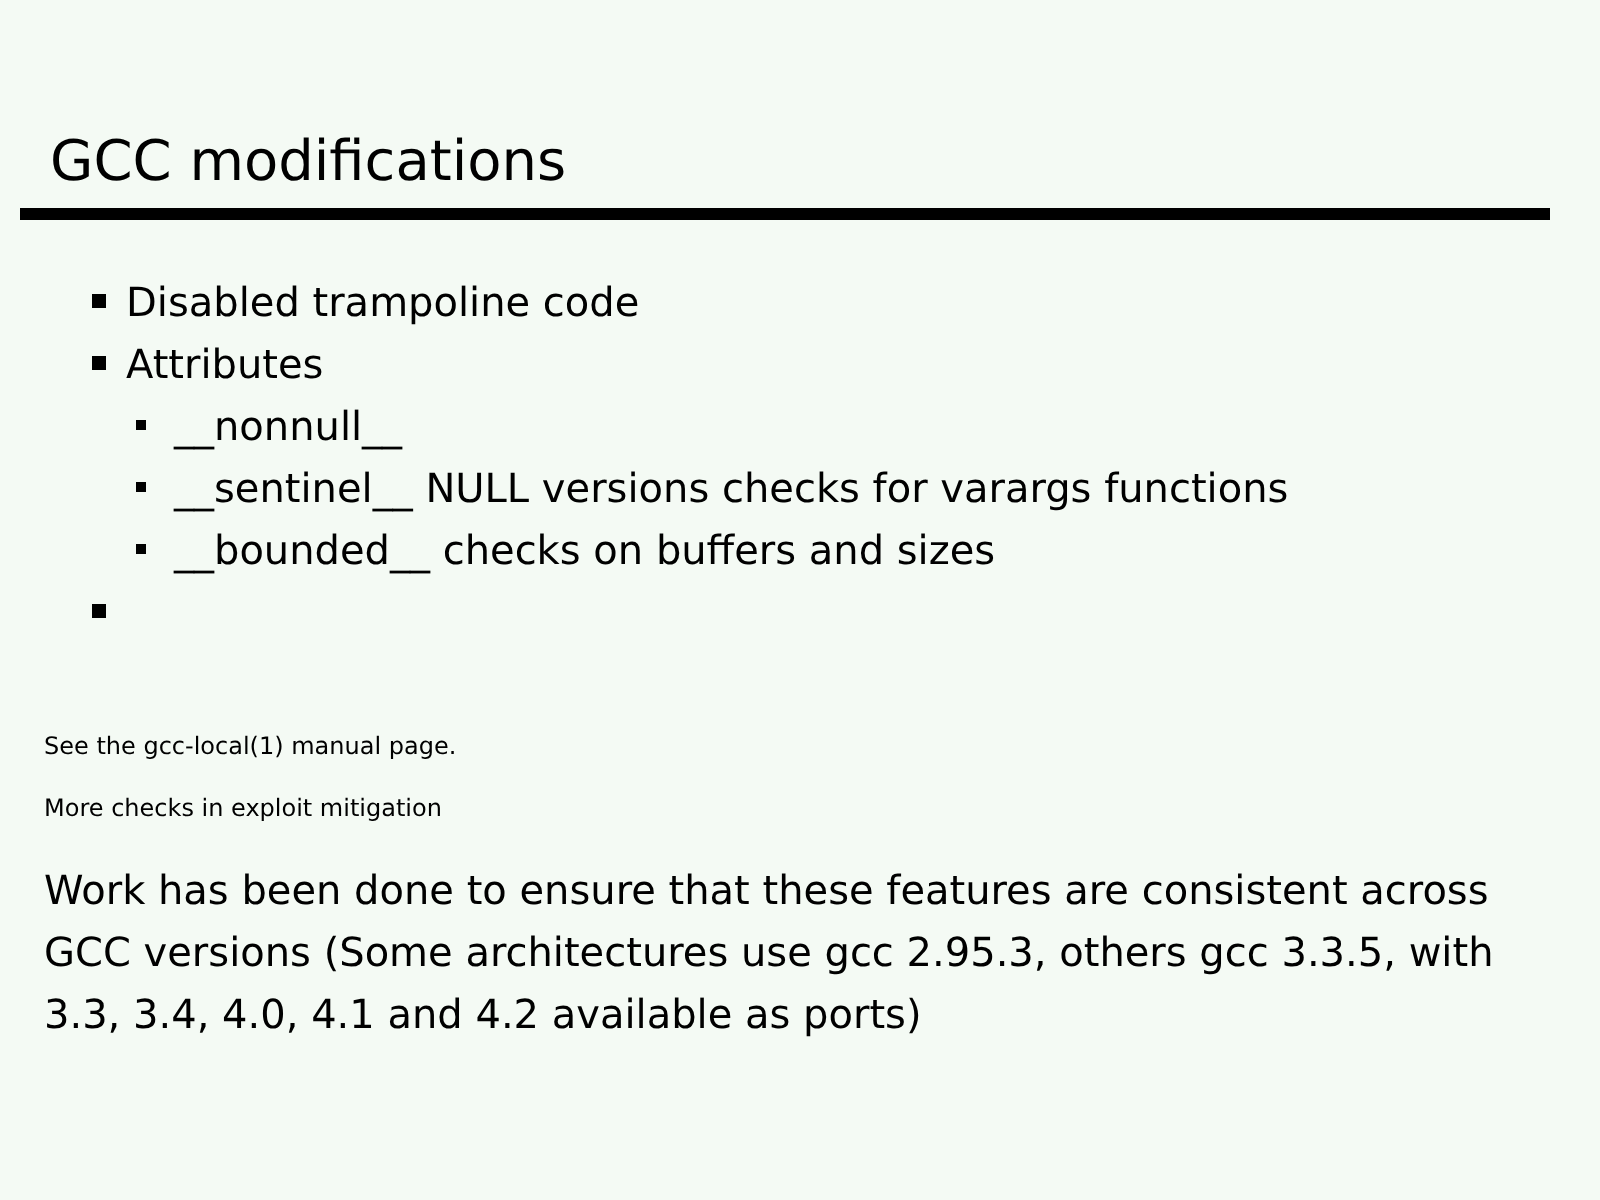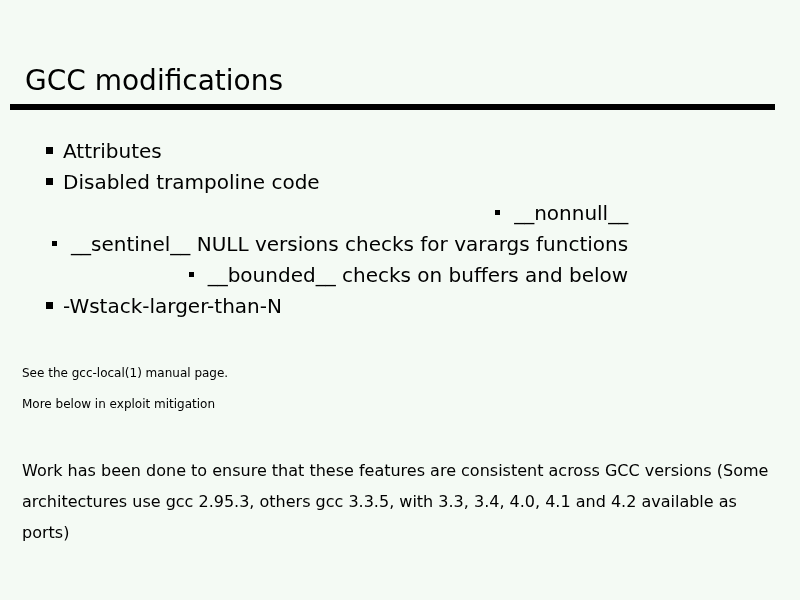--- a/index.html
+++ b/index.html
@@ -47,21 +47,21 @@
     list-style: none;
   }
   .bullet-list li {
     display: flex;
     align-items: center;
     height: 31px;
     font-size: 20px;
     white-space: nowrap;
   }
   li.level-1 { padding-left: 46px; }
-  li.level-2 { padding-left: 52px; justify-content: flex-end; }
+  li.level-2 { padding-left: 68px; }
   .marker {
     flex: none;
     width: 7px;
     height: 7px;
     background: #000;
   }
   li.level-1 .marker { margin-right: 10px; }
   li.level-2 .marker {
     width: 5px;
     height: 5px;
@@ -74,61 +74,60 @@
     font-size: 12px;
     line-height: 31px;
   }
   .notes p {
     margin: 0;
     white-space: nowrap;
   }
   .closing {
     position: absolute;
     left: 22px;
-    top: 431px;
+    top: 406px;
     width: 748px;
     margin: 0;
-    font-size: 16px;
+    font-size: 20px;
     line-height: 31px;
   }
 </style>
 </head>
 <body style="background: rgb(244, 250, 244); color: rgb(0, 0, 0);">
 
 <div class="slide">
   <h1 class="slide-title">GCC modifications</h1>
 
   <div class="title-rule" style="background: rgb(0, 0, 0);"></div>
 
   <ul class="bullet-list" id="bullet-list">
       <li class="level-1">
         <span class="marker"></span>
-        <span>Attributes</span>
+        <span>Disabled trampoline code</span>
       </li>
       <li class="level-1">
         <span class="marker"></span>
-        <span>Disabled trampoline code</span>
+        <span>Attributes</span>
       </li>
       <li class="level-2">
         <span class="marker"></span>
         <span>__nonnull__</span>
       </li>
       <li class="level-2">
         <span class="marker"></span>
         <span>__sentinel__ NULL versions checks for varargs functions</span>
       </li>
       <li class="level-2">
         <span class="marker"></span>
-        <span>__bounded__ checks on buffers and below</span>
+        <span>__bounded__ checks on buffers and sizes</span>
       </li>
       <li class="level-1">
         <span class="marker"></span>
-        <span>-Wstack-larger-than-N</span>
       </li>
     </ul>
 
   <div class="notes">
     <p>See the gcc-local(1) manual page.</p>
-    <p>More below in exploit mitigation</p>
+    <p>More checks in exploit mitigation</p>
   </div>
 
   <p class="closing">Work has been done to ensure that these features are consistent across GCC versions (Some architectures use gcc 2.95.3, others gcc 3.3.5, with 3.3, 3.4, 4.0, 4.1 and 4.2 available as ports)</p>
 </div>
 
 </body></html>

